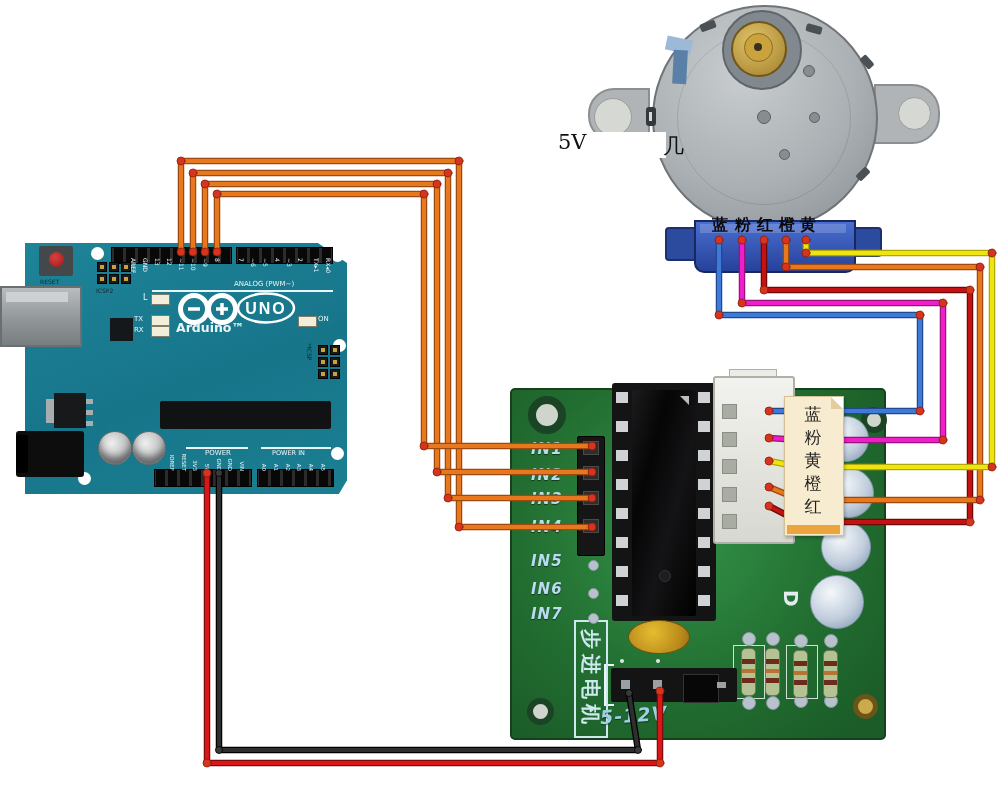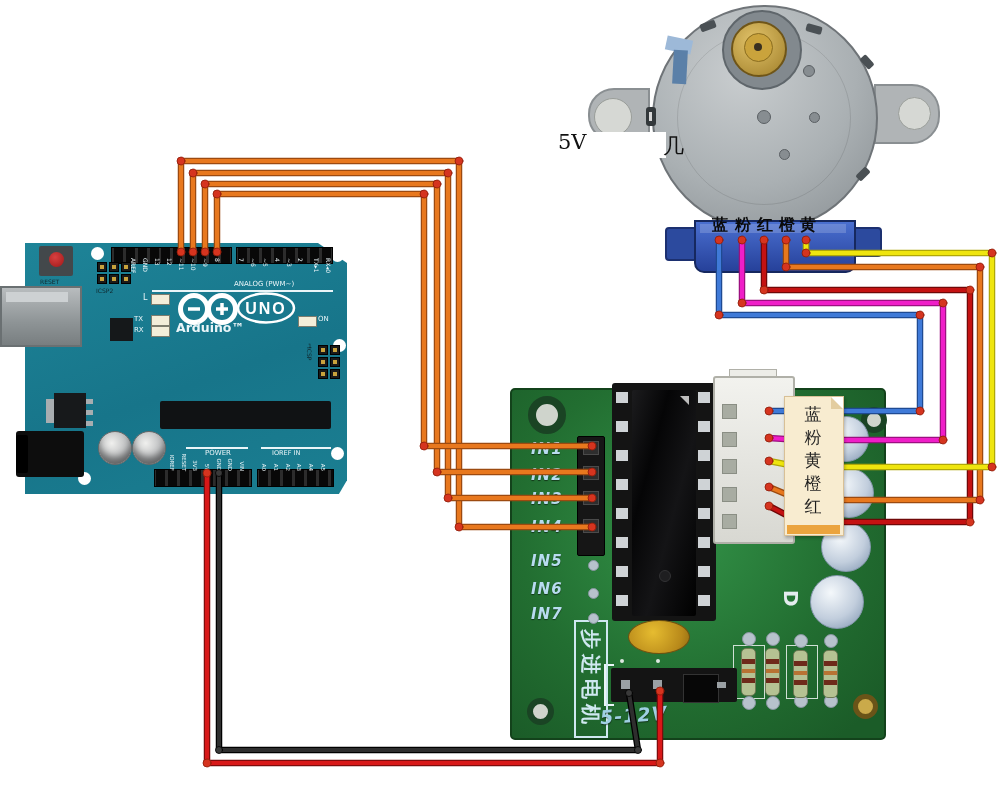--- a/index.html
+++ b/index.html
@@ -268,21 +268,21 @@
   <div class="abs" style="left:86px;top:421px;width:7px;height:5px;background:#a8adb0;z-index:3;"></div>
   <div class="abs" style="left:160px;top:401px;width:171px;height:28px;background:#101214;border-radius:2px;z-index:3;"></div>
   <div class="abs" style="left:98px;top:431px;width:32px;height:32px;border-radius:50%;background:radial-gradient(circle at 40% 35%,#f0f0ee,#b2b4b6 65%,#8e9092);border:1px solid #6a6a6a;box-shadow:inset 0 -7px 6px rgba(0,0,0,.4);z-index:3;"></div>
   <div class="abs" style="left:132px;top:431px;width:32px;height:32px;border-radius:50%;background:radial-gradient(circle at 40% 35%,#f0f0ee,#b2b4b6 65%,#8e9092);border:1px solid #6a6a6a;box-shadow:inset 0 -7px 6px rgba(0,0,0,.4);z-index:3;"></div>
 
   <div class="abs pinstrip" style="left:154px;top:469px;width:96px;height:16px;"></div>
   <div class="abs pinstrip" style="left:257px;top:469px;width:75px;height:16px;"></div>
   <div class="silkline" style="left:186px;top:447px;width:62px;height:1.5px;"></div>
   <div class="wlab" style="left:205px;top:449px;font-size:7px;">POWER</div>
   <div class="silkline" style="left:261px;top:447px;width:70px;height:1.5px;"></div>
-  <div class="wlab" style="left:272px;top:449px;font-size:6.5px;">IOREF IN</div>
+  <div class="wlab" style="left:272px;top:449px;font-size:6.5px;">POWER IN</div>
   <div class="vlab" style="left:162px;top:457px;width:20px;font-size:5.5px;text-align:right;">IOREF</div>
   <div class="vlab" style="left:174px;top:457px;width:20px;font-size:5.5px;text-align:right;">RESET</div>
   <div class="vlab" style="left:185px;top:457px;width:20px;font-size:5.5px;text-align:right;">3V3</div>
   <div class="vlab" style="left:197px;top:457px;width:20px;font-size:5.5px;text-align:right;">5V</div>
   <div class="vlab" style="left:209px;top:457px;width:20px;font-size:5.5px;text-align:right;">GND</div>
   <div class="vlab" style="left:220px;top:457px;width:20px;font-size:5.5px;text-align:right;">GND</div>
   <div class="vlab" style="left:232px;top:457px;width:20px;font-size:5.5px;text-align:right;">VIN</div>
   <div class="vlab" style="left:255px;top:458px;width:18px;font-size:5.5px;text-align:right;">A0</div>
   <div class="vlab" style="left:267px;top:458px;width:18px;font-size:5.5px;text-align:right;">A1</div>
   <div class="vlab" style="left:279px;top:458px;width:18px;font-size:5.5px;text-align:right;">A2</div>

